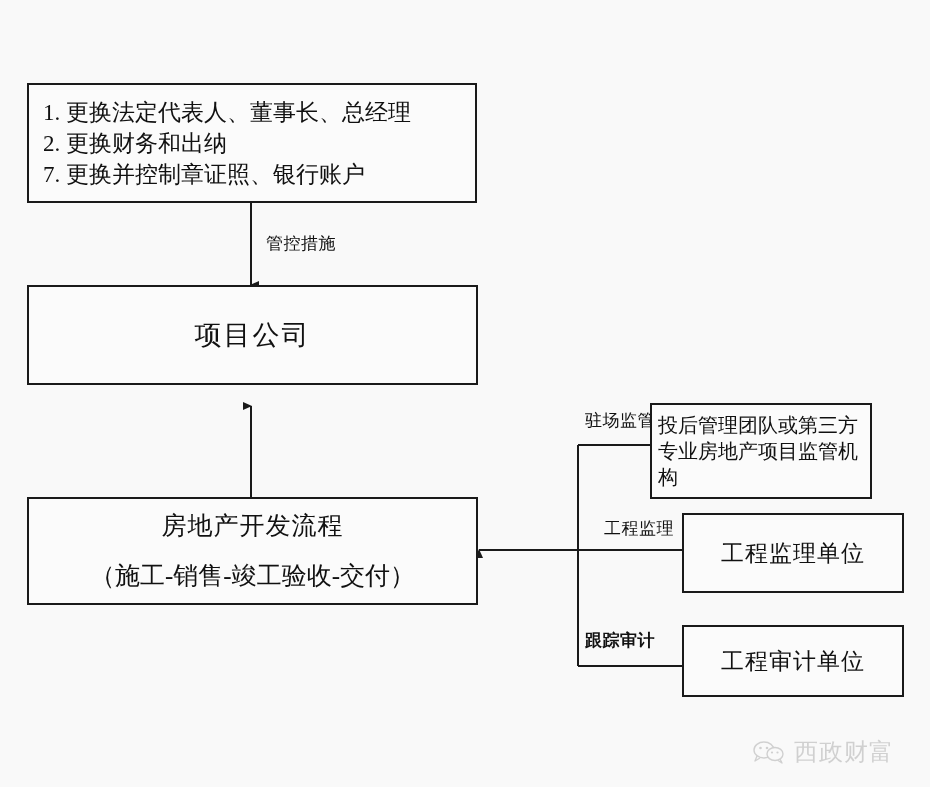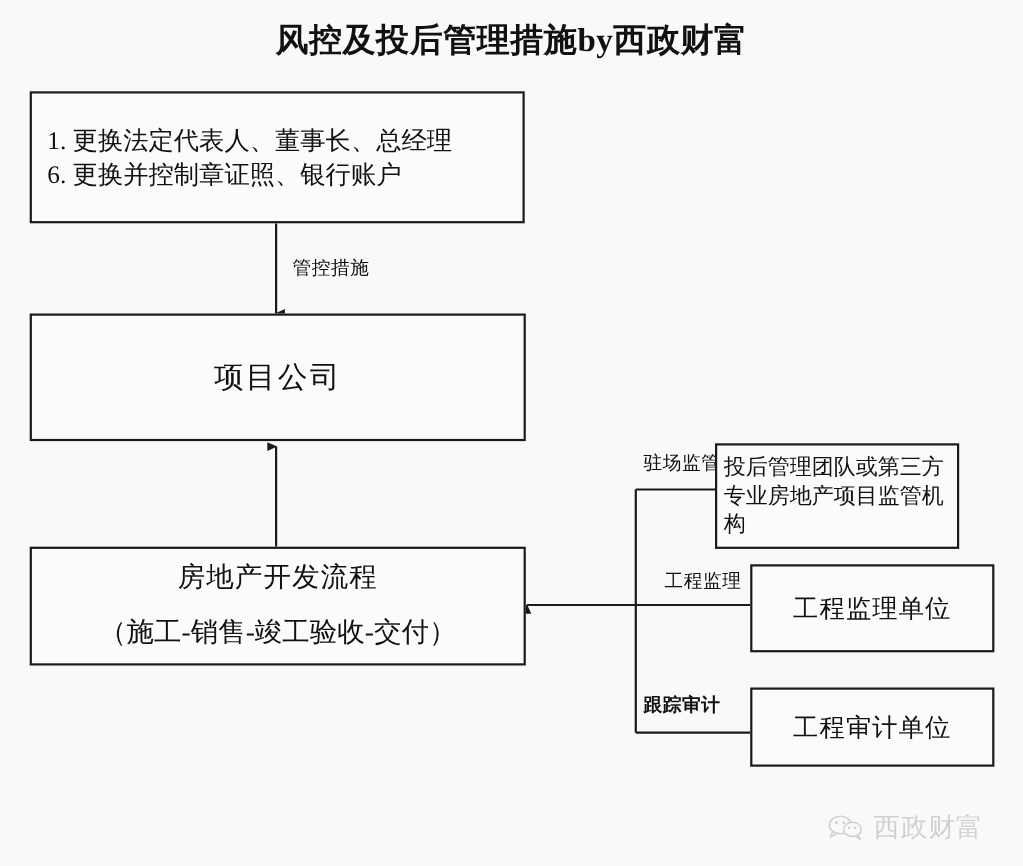--- a/index.html
+++ b/index.html
@@ -65,21 +65,21 @@
   .list-line {
     font-size: 23px;
     line-height: 31px;
     white-space: nowrap;
   }
   
   #box-project-company {
     left: 27px;
     top: 285px;
     width: 451px;
-    height: 116px;
+    height: 100px;
   }
   #box-project-company .label {
     font-size: 27px;
     letter-spacing: 2px;
   }
   
   #box-dev-process {
     left: 27px;
     top: 497px;
     width: 451px;
@@ -182,21 +182,20 @@
     width: 34px;
     height: 24px;
     display: block;
   }
 </style>
 </head>
 <body>
 
 <div id="canvas">
 
-  <div class="title">风控及投后管理措施by西政财富</div>
 
   <svg id="connectors" viewBox="0 0 930 787" width="930" height="787">
     <defs>
       <marker id="arrow-down" markerWidth="10" markerHeight="10" refX="5" refY="8" orient="auto" markerUnits="userSpaceOnUse">
         <path d="M1,0 L9,0 L5,9 Z" fill="#1a1a1a"></path>
       </marker>
       <marker id="arrow-up" markerWidth="10" markerHeight="10" refX="5" refY="8" orient="auto" markerUnits="userSpaceOnUse">
         <path d="M1,0 L9,0 L5,9 Z" fill="#1a1a1a"></path>
       </marker>
       <marker id="arrow-left" markerWidth="10" markerHeight="10" refX="5" refY="8" orient="auto" markerUnits="userSpaceOnUse">
@@ -215,21 +214,22 @@
     <line x1="578" y1="550" x2="682" y2="550" stroke="#1a1a1a" stroke-width="2"></line>
 
     <line x1="578" y1="666" x2="682" y2="666" stroke="#1a1a1a" stroke-width="2"></line>
 
     <line x1="578" y1="550" x2="479" y2="550" stroke="#1a1a1a" stroke-width="2" marker-end="url(#arrow-left)"></line>
   </svg>
 
   <div class="box" id="box-control-measures">
     <div class="box-inner box-left">
       <div class="list-line">1. 更换法定代表人、董事长、总经理</div>
-      <div class="list-line">6. 更换并控制章证照、银行账户</div>
+      <div class="list-line">2. 更换财务和出纳</div>
+      <div class="list-line">7. 更换并控制章证照、银行账户</div>
     </div>
   </div>
 
   <div class="conn-label" id="label-control-measures">管控措施</div>
 
   <div class="box" id="box-project-company">
     <div class="box-inner box-center">
       <div class="label">项目公司</div>
     </div>
   </div>

